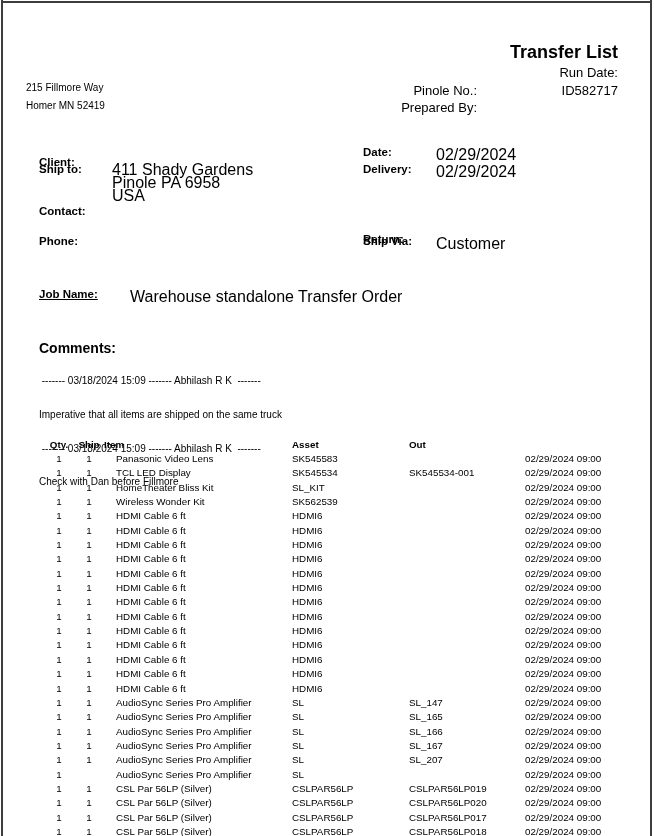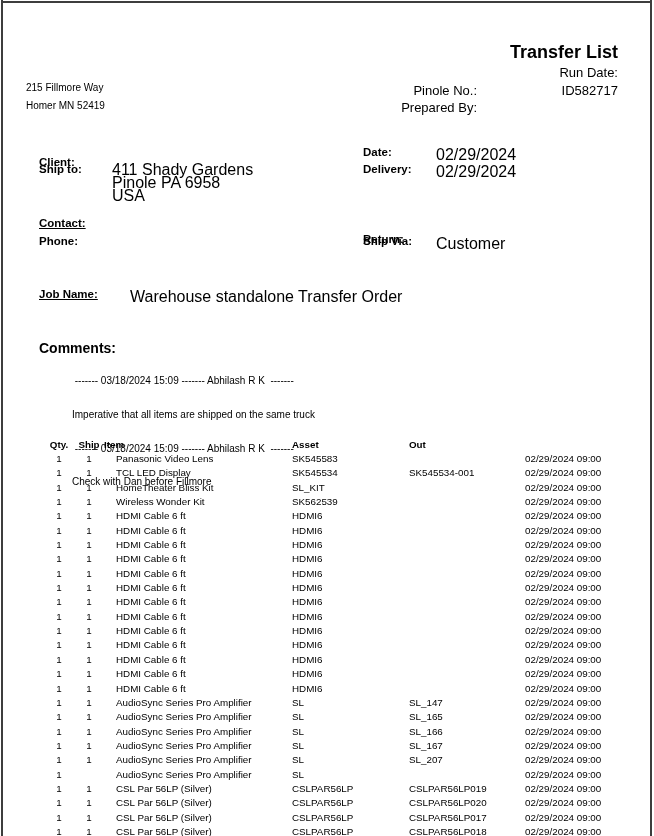--- a/index.html
+++ b/index.html
@@ -23,21 +23,21 @@
 
   .company{position:absolute;left:26px;top:79px;font-size:10px;line-height:18.2px;}
 
   
   .lbl{position:absolute;font-size:11.5px;font-weight:bold;white-space:nowrap;}
   .val{position:absolute;font-size:16px;white-space:nowrap;}
   .multiline{line-height:13px;}
 
   
   .comments-label{position:absolute;left:39px;top:340px;font-size:14px;font-weight:bold;}
-  .comments-lines{position:absolute;left:39px;top:353px;font-size:10px;line-height:11.2px;white-space:pre;margin-left:33px;}
+  .comments-lines{position:absolute;left:39px;top:353px;font-size:10px;line-height:11.2px;white-space:pre;}
 
   
   .items{position:absolute;left:0;top:439px;width:654px;font-size:9.8px;}
   .t-row{display:grid;margin-left:44px;
          grid-template-columns:30px 30px 188px 117px 116px 120px;
          height:14.35px;line-height:14.35px;white-space:nowrap;}
   .t-head{font-weight:bold;height:13px;line-height:11px;}
   .c-qty{text-align:center;}
   .c-ship{text-align:center;}
   .c-desc{padding-left:12px;}
@@ -72,21 +72,21 @@
 <div class="lbl" style="left:39px;top:156px;">Client:</div>
 <div class="val" style="left:112px;top:146px;"></div>
 
 <div class="lbl" style="left:39px;top:163px;">Ship to:</div>
 <div class="val multiline" style="left:112px;top:163px;">
   <div>411 Shady Gardens</div>
   <div>Pinole PA 6958</div>
   <div>USA</div>
 </div>
 
-<div class="lbl" style="left:39px;top:217px;text-decoration:underline;">Contact:</div>
+<div class="lbl" style="left:39px;top:205px;">Contact:</div>
 <div class="val" style="left:112px;top:217px;"></div>
 <div class="lbl" style="left:39px;top:235px;">Phone:</div>
 <div class="val" style="left:112px;top:235px;"></div>
 
 <div class="lbl" style="left:363px;top:146px;">Date:</div>
 <div class="val" style="left:436px;top:146px;">02/29/2024</div>
 <div class="lbl" style="left:363px;top:163px;">Delivery:</div>
 <div class="val" style="left:436px;top:163px;">02/29/2024</div>
 <div class="lbl" style="left:363px;top:233px;">Return:</div>
 <div class="val" style="left:436px;top:217px;"></div>

